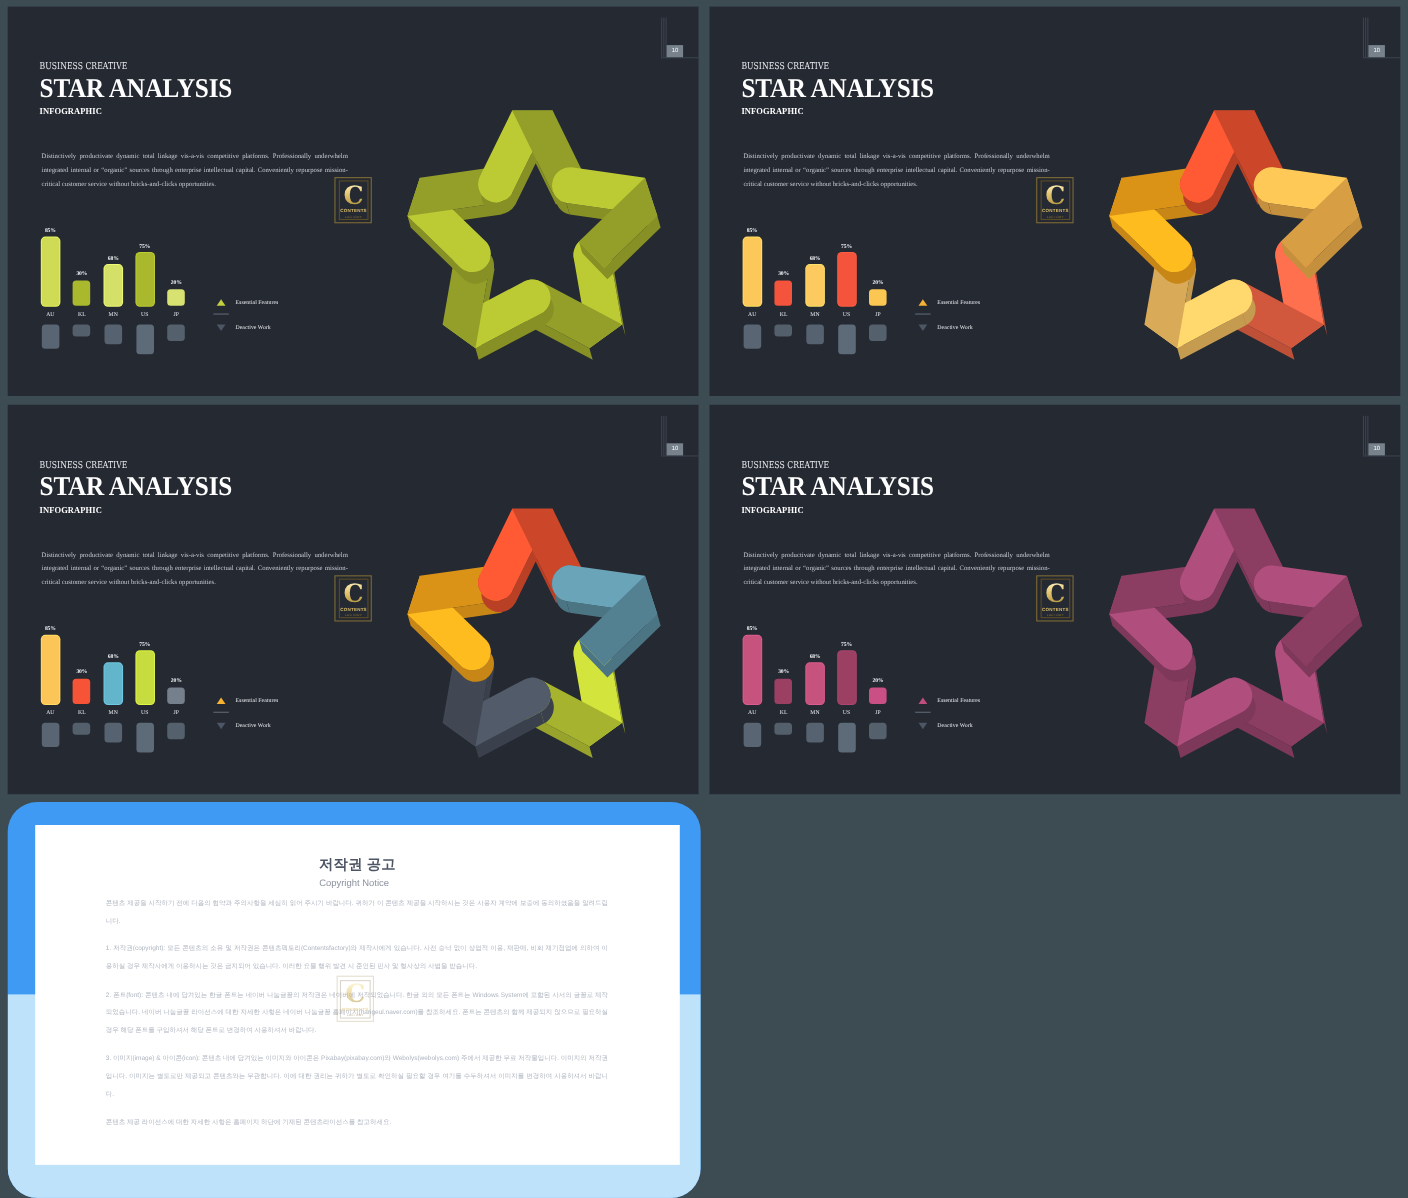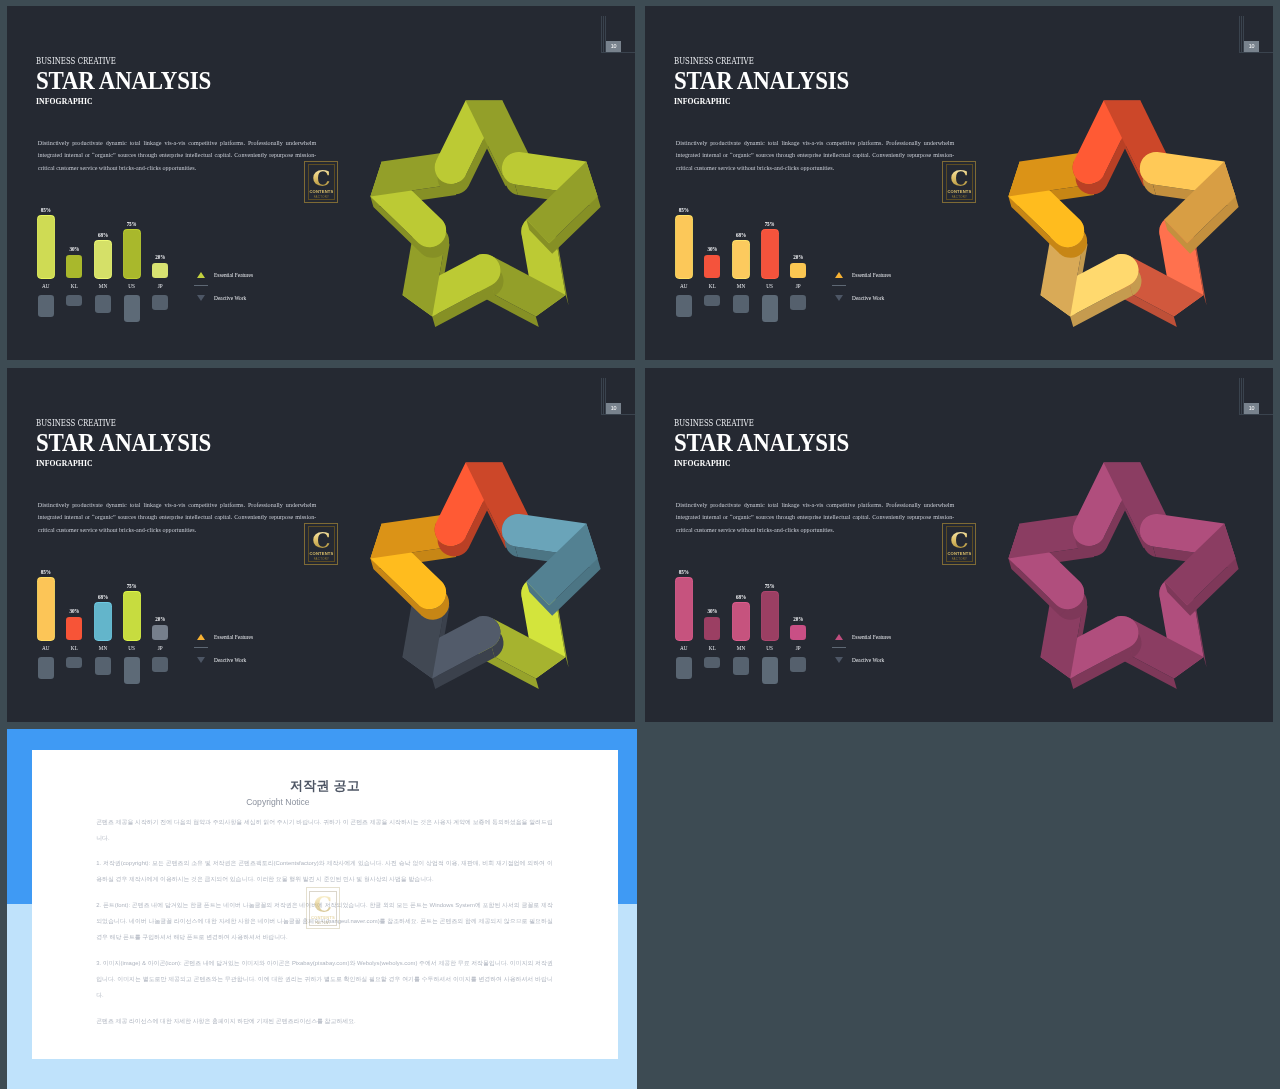--- a/index.html
+++ b/index.html
@@ -5,21 +5,21 @@
 <style>
 html,body{margin:0;padding:0;}
 body{width:1280px;height:1089px;background:#3d4b53;overflow:hidden;
      font-family:"Liberation Serif",serif;}
 .board{position:relative;width:1280px;height:1089px;}
 .slide{position:absolute;background:#252932;overflow:hidden;}
 .s1{left:7px;  top:6px;   width:628px;height:354px;}
 .s2{left:645px;top:6px;   width:628px;height:354px;}
 .s3{left:7px;  top:368px; width:628px;height:354px;}
 .s4{left:645px;top:368px; width:628px;height:354px;}
-.s5{left:7px;  top:729px; width:630px;height:360px;background:#3f9af4;}
+.s5{left:7px;  top:729px; width:630px;height:360px;background:#3f9af4;border-radius:27px;}
 
 
 .eyebrow{position:absolute;left:29px;top:49.5px;font-size:8.6px;letter-spacing:.05px;color:#eceef2;
   font-family:"DejaVu Serif Condensed","Liberation Serif",serif;transform:scaleX(0.9);transform-origin:0 50%;}
 .title{position:absolute;left:29px;top:61px;font-size:24.6px;font-weight:700;color:#ffffff;letter-spacing:-.2px;
   transform:scaleX(0.93);transform-origin:0 50%;}
 .subtitle{position:absolute;left:29px;top:91px;font-size:8.2px;font-weight:700;color:#fefefe;letter-spacing:.1px;
   transform:scaleX(0.94);transform-origin:0 50%;}
 .bodytext{position:absolute;left:30.8px;top:130.5px;width:278.5px;font-size:6.1px;line-height:12.8px;
   color:#c6cad3;text-align:justify;}
@@ -63,21 +63,21 @@
 
 .starwrap{position:absolute;left:337px;top:68px;width:280px;height:280px;}
 .starsvg{width:100%;height:100%;display:block;}
 
 
 .cpaper{position:absolute;left:24.9px;top:20.8px;width:586.2px;height:309.7px;background:#fff;}
 .clight{position:absolute;left:0;top:175px;width:630px;height:185px;background:#bfe2fb;}
 .ctitle{position:absolute;left:24.9px;width:586.2px;top:48px;text-align:center;font-size:13px;font-weight:700;
   color:#4e5665;font-family:"Liberation Sans",sans-serif;letter-spacing:.2px;}
 .csub{position:absolute;left:24.9px;width:492px;top:67.5px;text-align:center;font-size:8.6px;color:#8c929e;
-  font-family:"Liberation Sans",sans-serif;}
+  font-family:"Liberation Sans",sans-serif;padding-left:44px;}
 .cbody{position:absolute;left:89.2px;top:84.5px;width:456.6px;font-size:5.9px;line-height:16.15px;
   color:#aeb4bf;font-family:"Liberation Sans",sans-serif;text-align:justify;}
 .cbody p{margin:0 0 9.5px 0;}
 .clogo{position:absolute;left:298.9px;top:158.2px;width:34.1px;height:42px;opacity:.55;}
 </style>
 </head>
 <body>
 
 <div class="board">
     <div class="slide s1">

